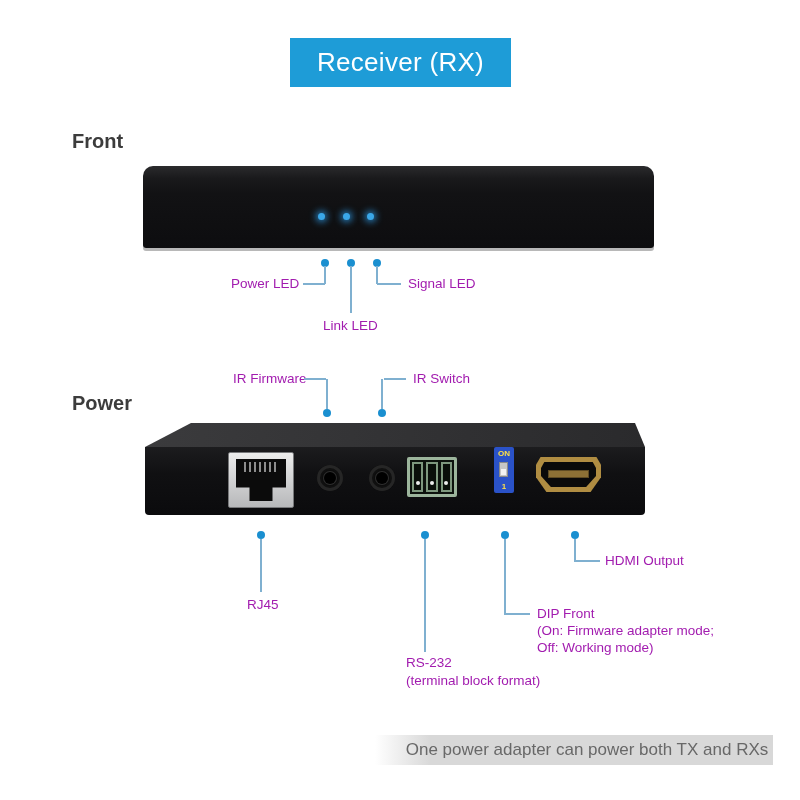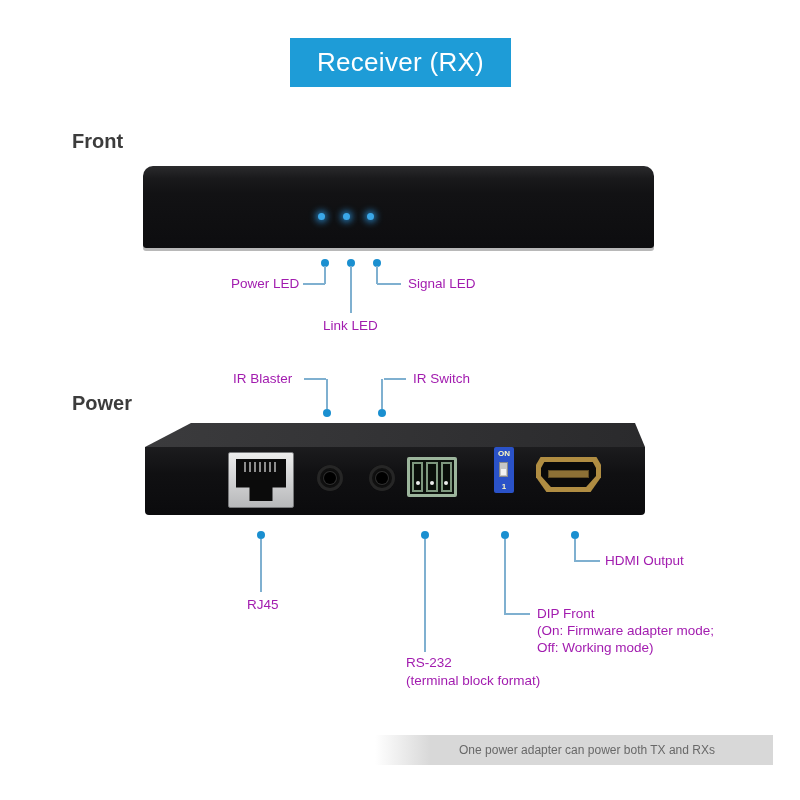--- a/index.html
+++ b/index.html
@@ -54,40 +54,40 @@
 
   
   .tblock{position:absolute;left:262px;top:34px;width:50px;height:40px;background:#0d120d;
     border:3px solid #9cb59c;border-radius:2px;display:flex;gap:3px;padding:2px;box-sizing:border-box;}
   .tcell{flex:1;border:2px solid #7e987e;background:#0a0f0a;position:relative;}
   .tcell::after{content:"";position:absolute;left:50%;bottom:5px;width:4px;height:4px;
     margin-left:-2px;border-radius:50%;background:#ededed;}
 
   
   .dip{position:absolute;left:349px;top:24px;width:20px;height:46px;background:#2a52c8;
-    border-radius:2px;color:#fef9c3;font-weight:bold;}
+    border-radius:2px;color:#fde047;font-weight:bold;}
   .dip-on{position:absolute;top:2px;width:100%;text-align:center;font-size:8px;line-height:9px;}
   .dip-slider{position:absolute;left:5px;top:15px;width:9px;height:15px;background:#c6c6c6;
     border:1px solid #8a8a8a;box-sizing:border-box;}
   .dip-slider::after{content:"";position:absolute;left:1px;right:1px;bottom:1px;height:6px;background:#f3f3f3;}
   .dip-num{position:absolute;bottom:2px;width:100%;text-align:center;font-size:8px;line-height:9px;}
 
   
   .hdmi{position:absolute;left:391px;top:34px;width:65px;height:35px;background:#b08d42;
     clip-path:polygon(7% 0,93% 0,100% 22%,100% 58%,84% 100%,16% 100%,0 58%,0 22%);}
   .hdmi-inner{position:absolute;left:5px;top:5px;right:5px;bottom:5px;background:#0a0a0a;
     clip-path:polygon(6% 0,94% 0,100% 24%,100% 56%,82% 100%,18% 100%,0 56%,0 24%);}
   .hdmi-strip{position:absolute;left:12px;right:12px;top:13px;height:6px;background:#8d7136;
     border:1px solid #5f4c24;}
 
   
   .footer{position:absolute;left:375px;top:735px;width:398px;height:30px;
     background:linear-gradient(90deg,rgba(216,216,216,0),#d8d8d8 14%);
     display:flex;align-items:center;justify-content:center;padding-left:26px;box-sizing:border-box;}
-  .footer span{font-size:12px;color:#686868;white-space:nowrap;}
+  .footer span{font-size:17px;color:#686868;white-space:nowrap;}
 </style>
 </head>
 <body>
 
 <div class="canvas">
 
   <div class="banner">
     <span>Receiver (RX)</span>
   </div>
 
@@ -109,21 +109,21 @@
 
   <div class="lv" style="left:350px;top:266px;height:47px"></div>
   <div class="callout-text" style="left:323px;top:318px">Link LED</div>
 
   <div class="lv" style="left:376px;top:266px;height:18px"></div>
   <div class="lh" style="left:377px;top:283px;width:24px"></div>
   <div class="callout-text" style="left:408px;top:276px">Signal LED</div>
 
   <div class="heading heading-back">Power</div>
 
-  <div class="callout-text" style="left:233px;top:371px">IR Blaster</div>
+  <div class="callout-text" style="left:233px;top:371px">IR Firmware</div>
   <div class="lh" style="left:304px;top:378px;width:22px"></div>
   <div class="lv" style="left:326px;top:379px;height:30px"></div>
   <div class="dot" style="left:323px;top:409px"></div>
 
   <div class="callout-text" style="left:413px;top:371px">IR Switch</div>
   <div class="lh" style="left:384px;top:378px;width:22px"></div>
   <div class="lv" style="left:381px;top:379px;height:30px"></div>
   <div class="dot" style="left:378px;top:409px"></div>
 
   <div class="back-device">

